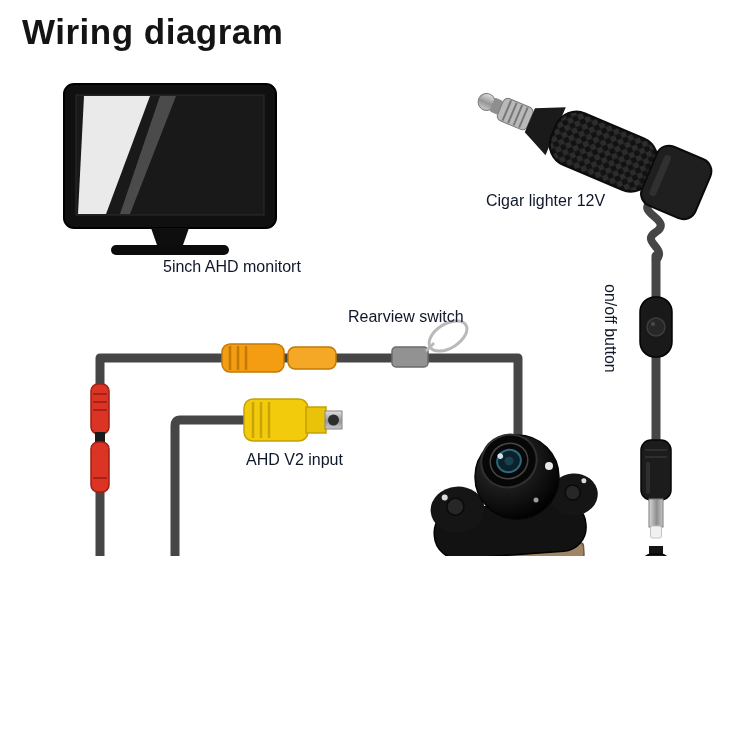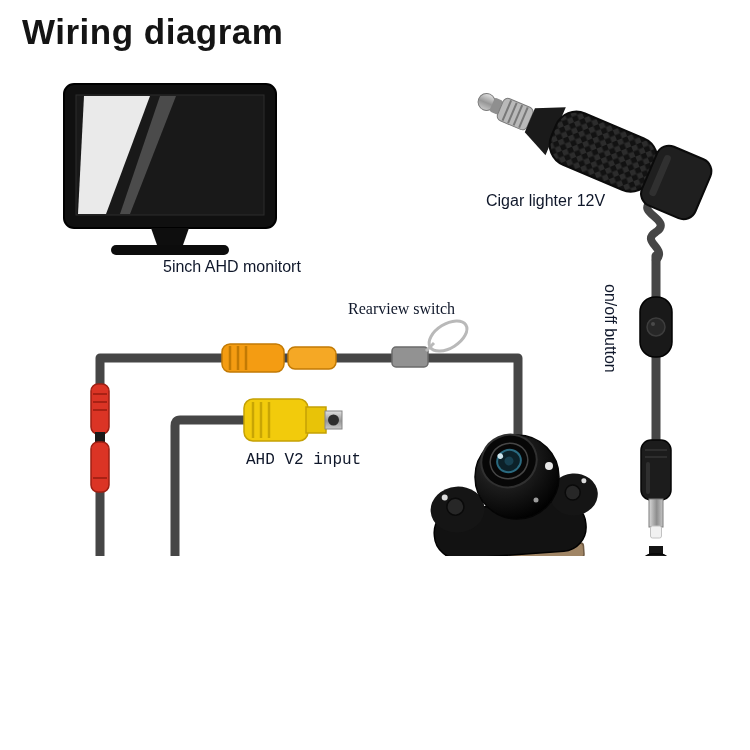--- a/index.html
+++ b/index.html
@@ -11,22 +11,22 @@
   .title{
     position:absolute;left:22px;top:12px;z-index:2;
     font-size:35px;font-weight:bold;color:#141414;letter-spacing:.5px;
   }
   .label{
     position:absolute;z-index:2;font-size:16px;color:#0f172a;white-space:nowrap;
   }
   .label-monitor{left:131px;top:258px;margin-left:32px;}
   .label-cigar{left:486px;top:192px;}
   .label-onoff{left:601px;top:284px;writing-mode:vertical-rl;height:120px;}
-  .label-rearview{left:348px;top:300px;font-family:Liberation Serif, serif;}
-  .label-ahd{left:246px;top:451px;font-family:Liberation Mono, monospace;}
+  .label-rearview{left:348px;top:308px;}
+  .label-ahd{left:246px;top:451px;}
   .label-camera{left:449px;top:568px;}
 </style>
 </head>
 <body>
 
 <div class="stage">
 
   <div class="title">Wiring diagram</div>
 
   <svg class="diagram-svg" width="750" height="750" viewBox="0 0 750 750">

